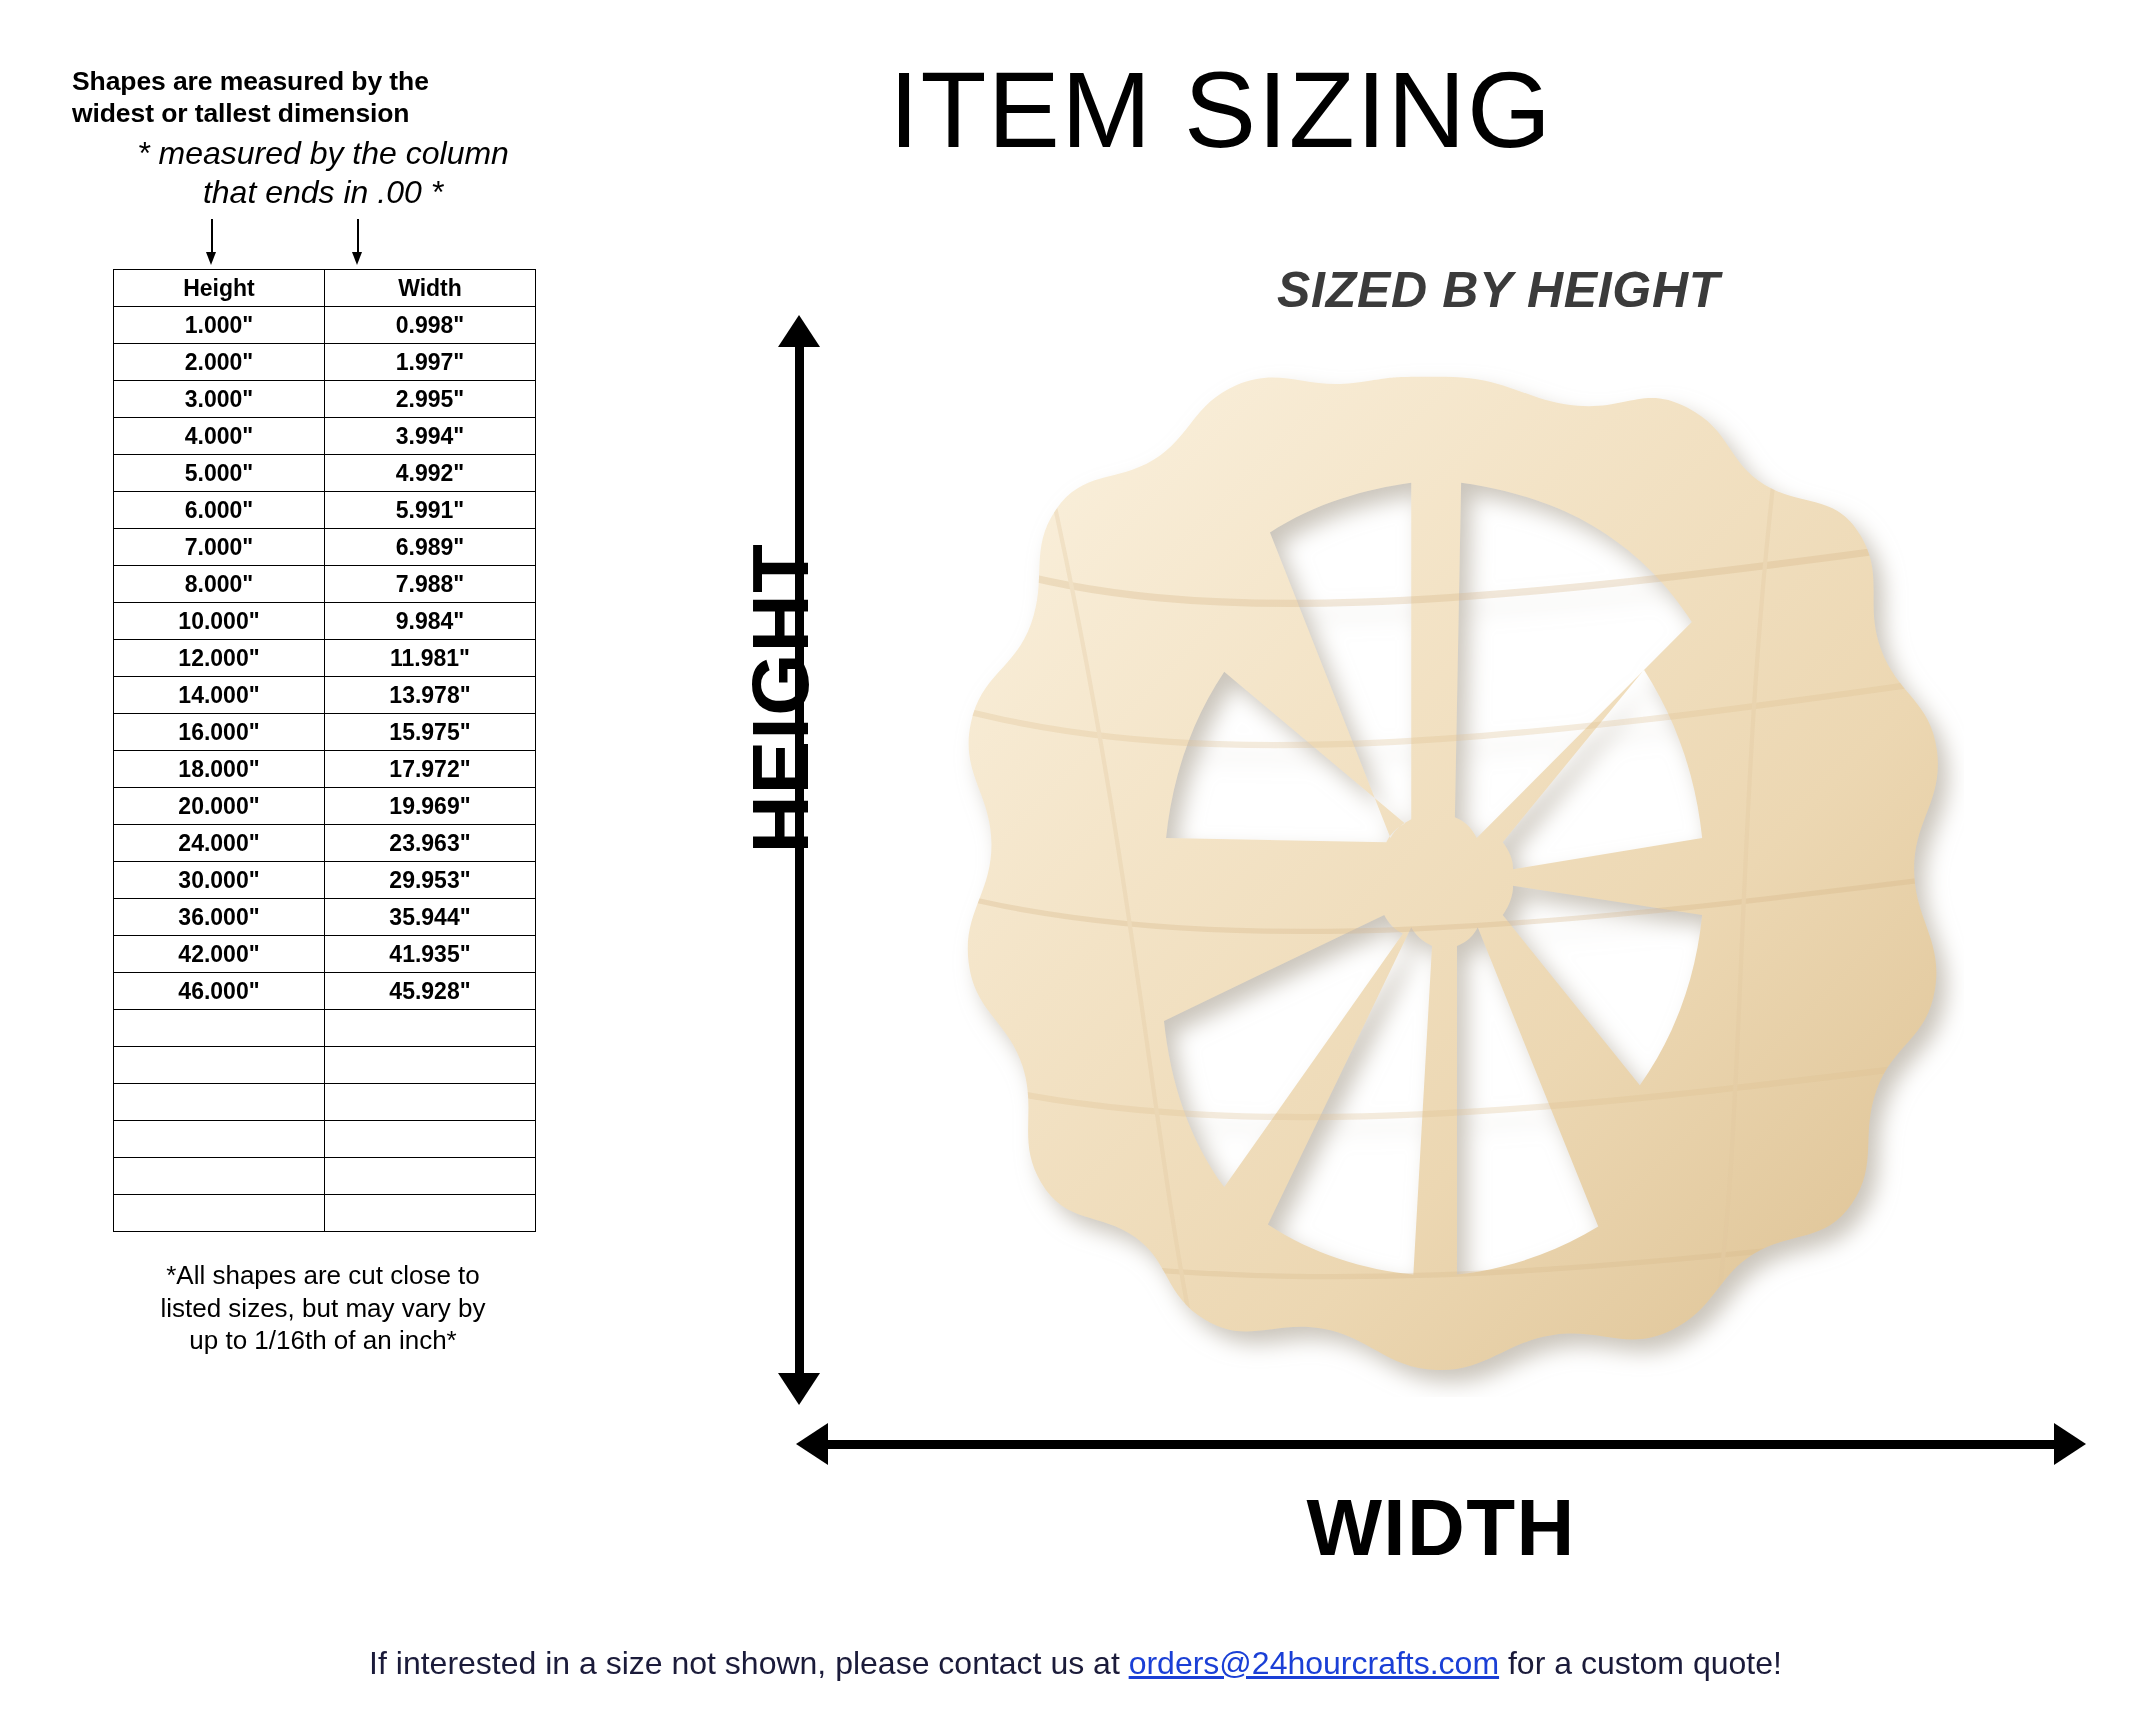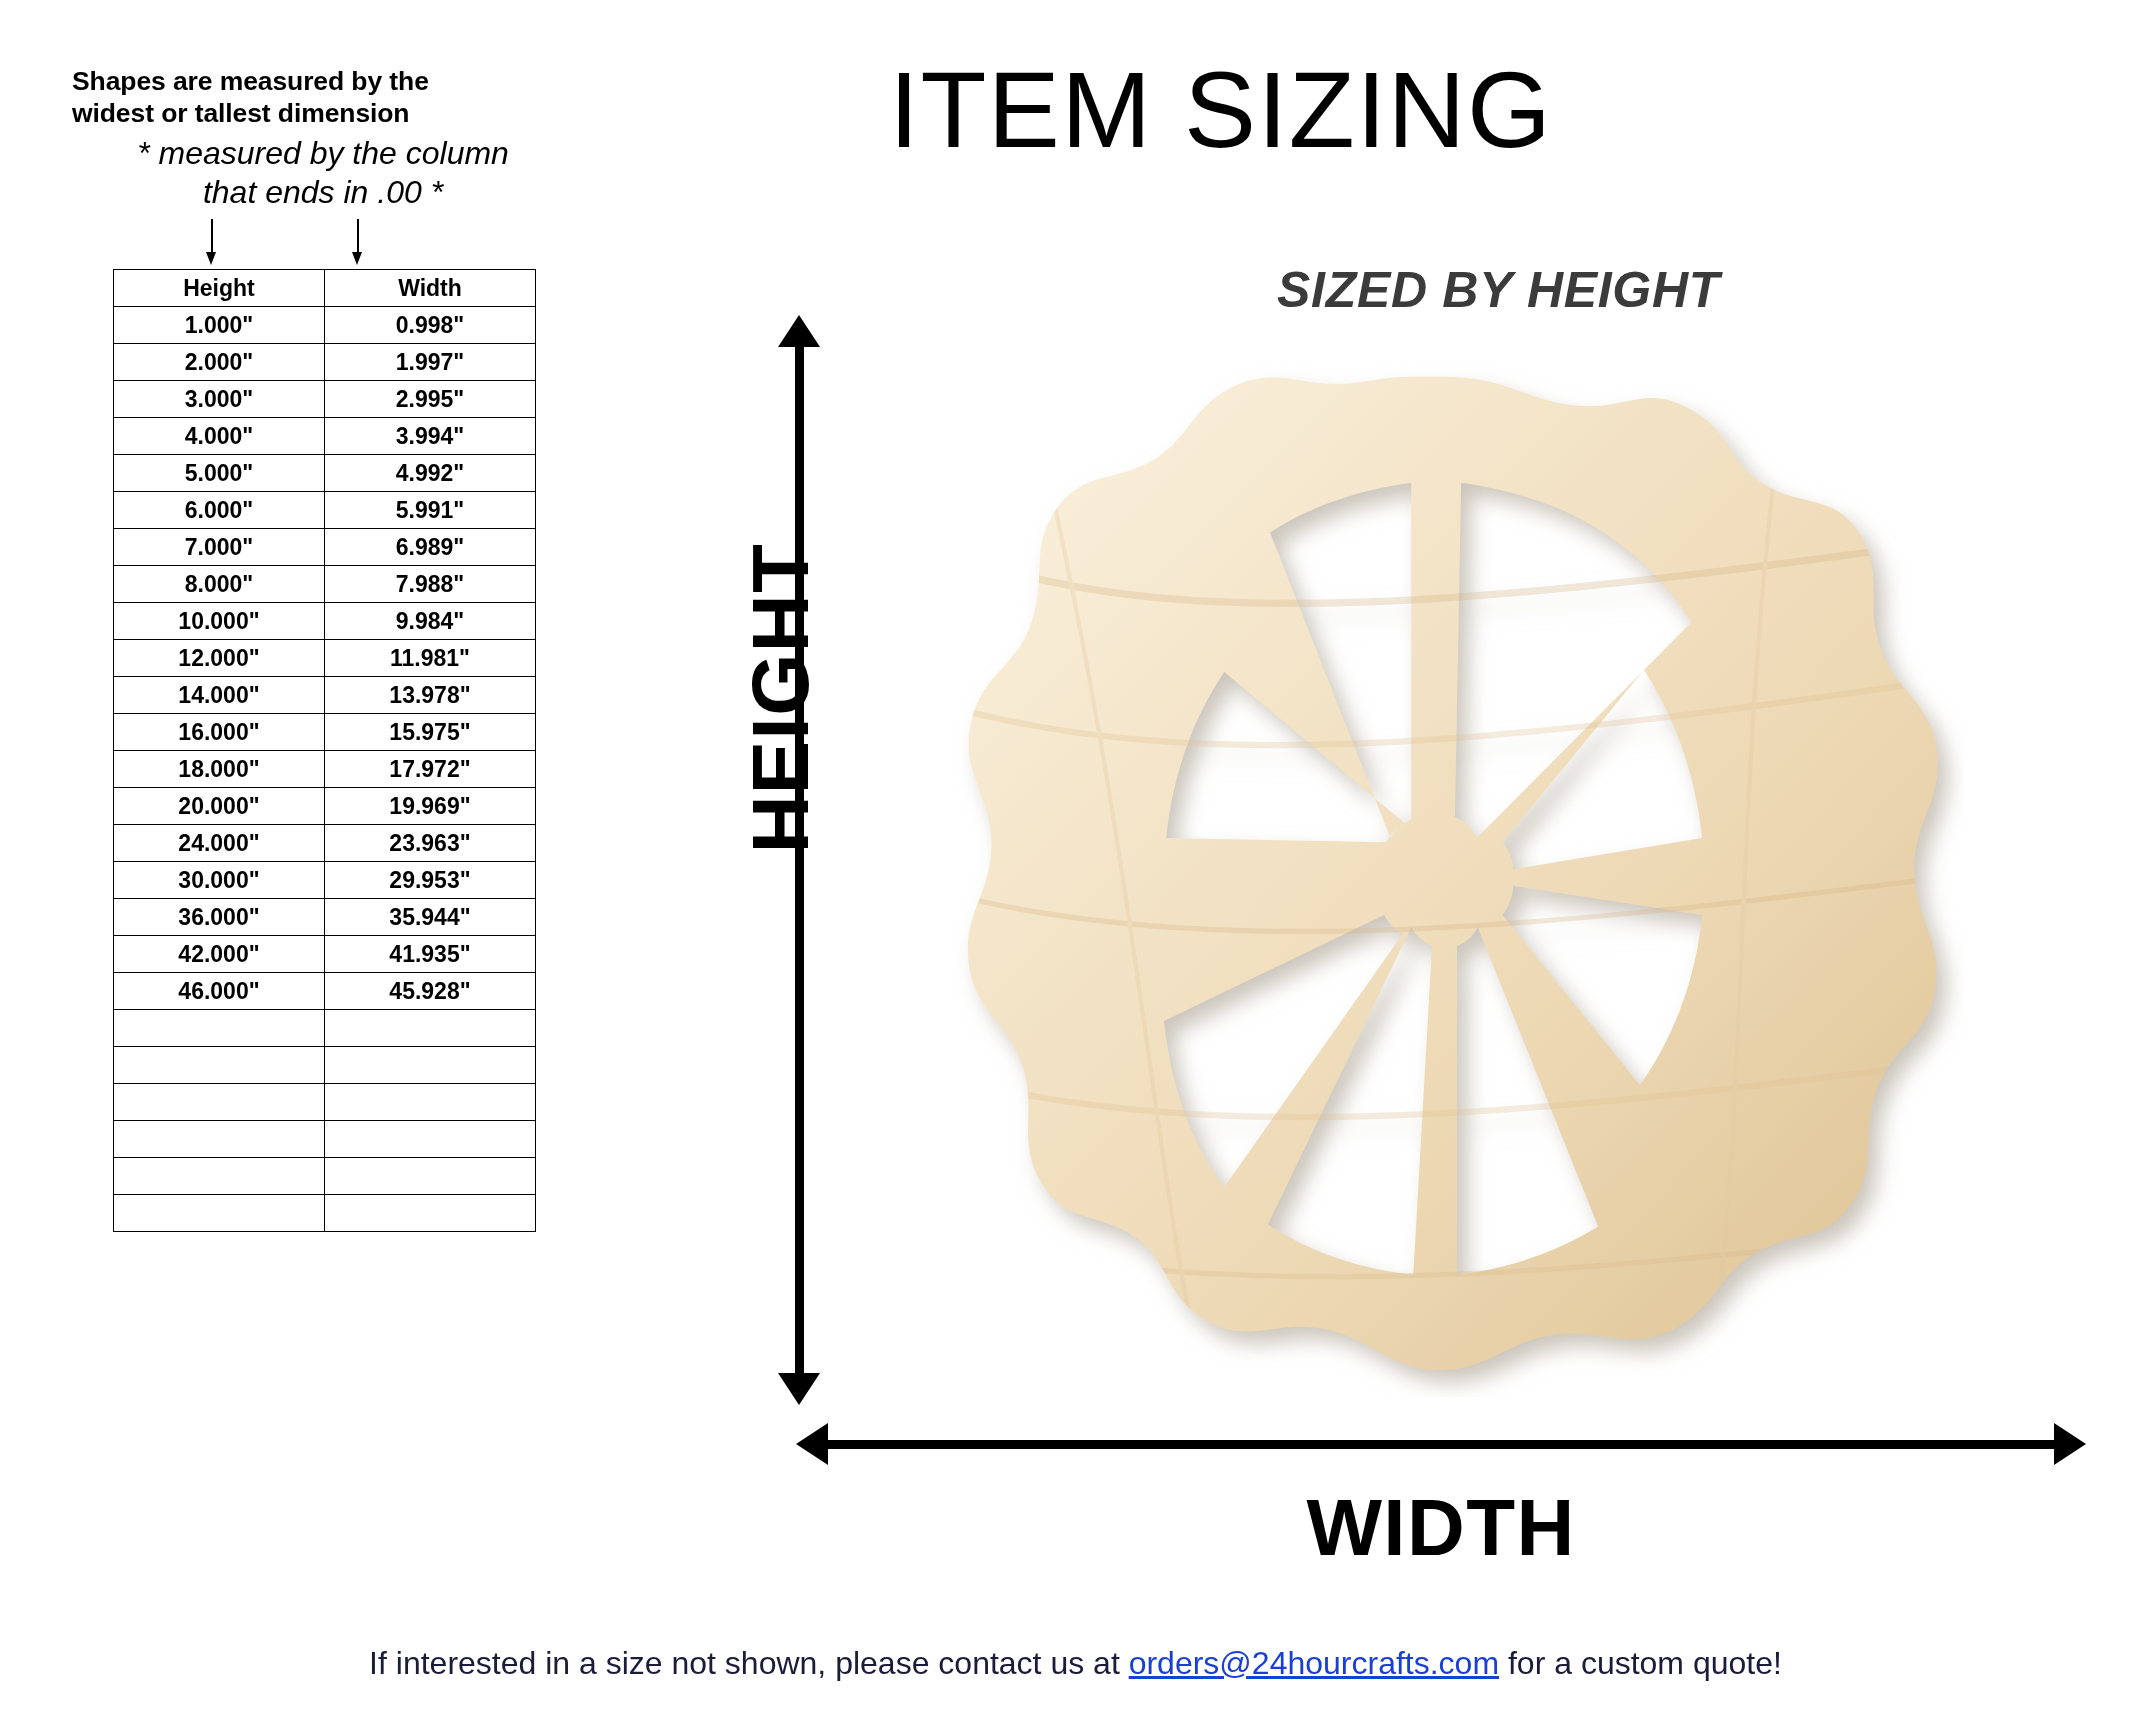--- a/index.html
+++ b/index.html
@@ -378,20 +378,25 @@
           <td class="empty">&nbsp;</td>
           <td class="empty">&nbsp;</td>
         </tr>
         <tr>
           <td class="empty">&nbsp;</td>
           <td class="empty">&nbsp;</td>
         </tr>
       </tbody>
   </table>
 
+  <div class="note-bottom">
+    <div>*All shapes are cut close to</div>
+    <div>listed sizes, but may vary by</div>
+    <div>up to 1/16th of an inch*</div>
+  </div>
 </div>
 
 <div class="title-main">ITEM SIZING</div>
 <div class="title-sub">SIZED BY HEIGHT</div>
 
 <div class="v-arrow">
   <div class="head-up"></div>
   <div class="shaft"></div>
   <div class="head-down"></div>
 </div>

